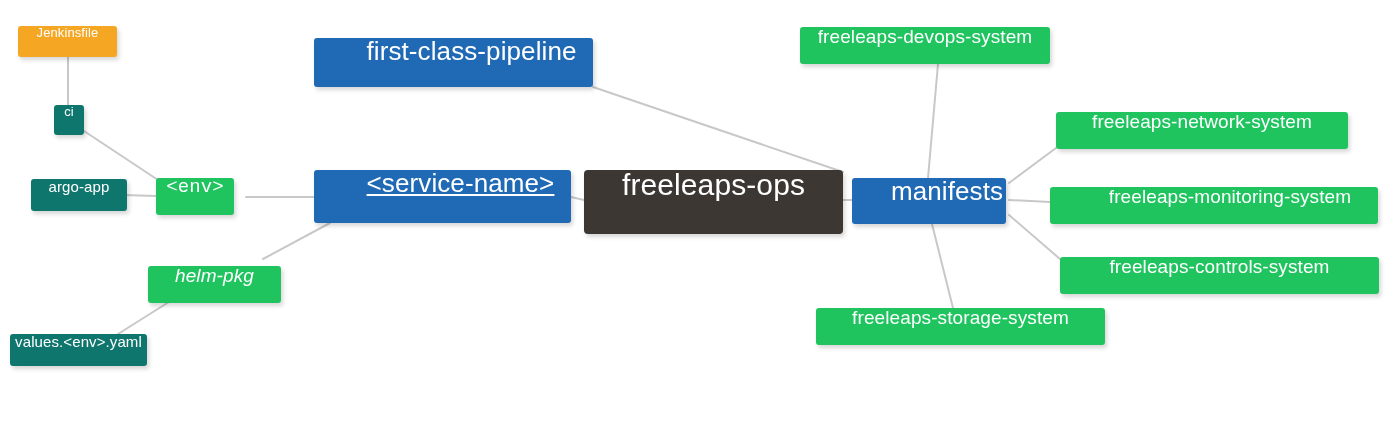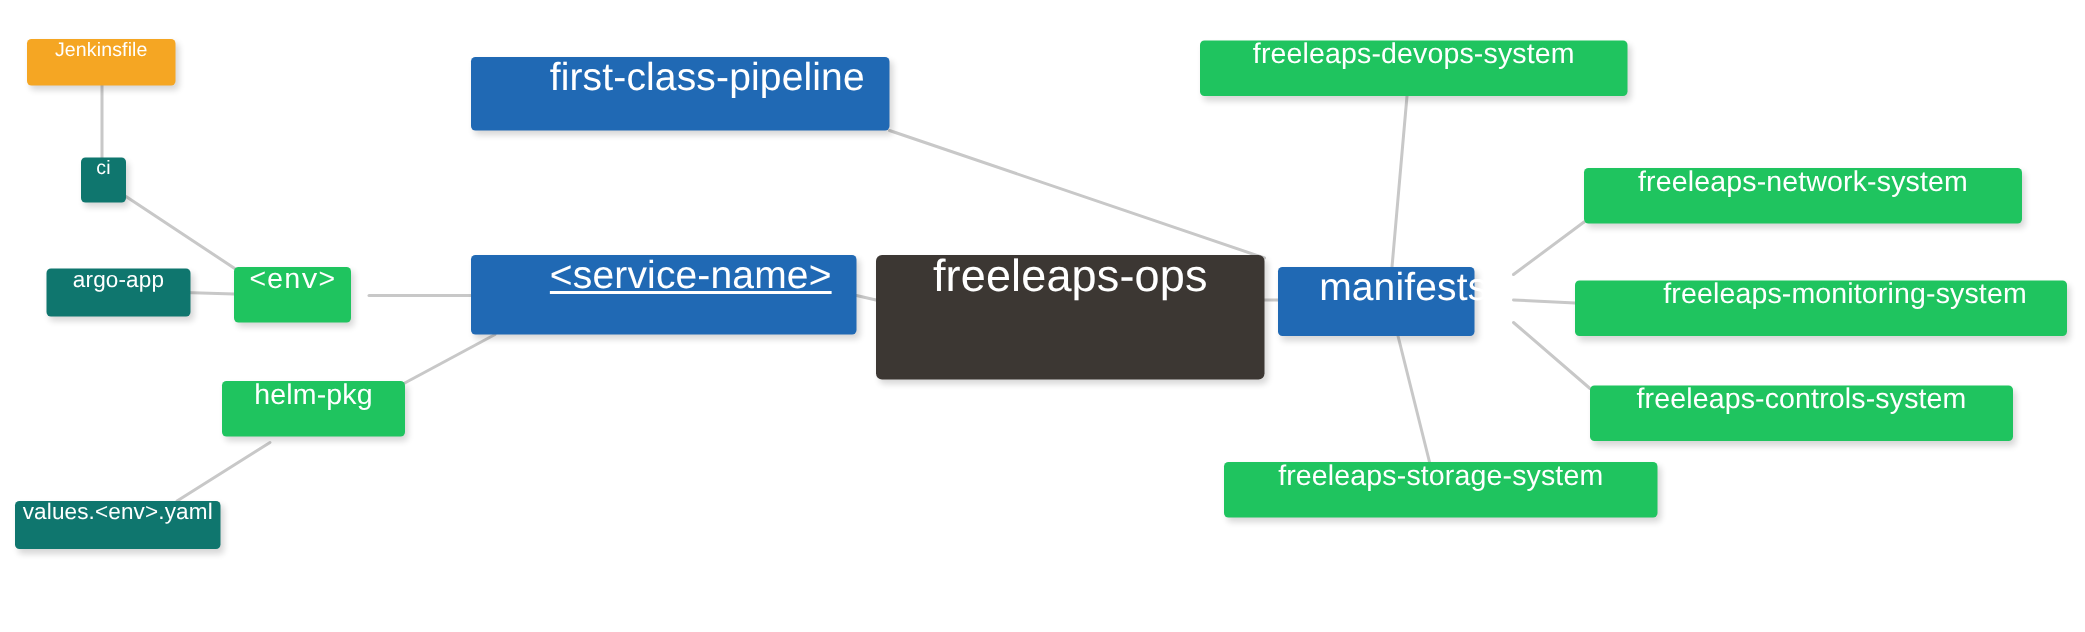--- a/index.html
+++ b/index.html
@@ -74,60 +74,60 @@
       <path d="M 263 259 L 330 223" stroke="#c8c8c8" stroke-width="2" fill="none" stroke-linecap="round"></path>
       <path d="M 118 334 L 180 295" stroke="#c8c8c8" stroke-width="2" fill="none" stroke-linecap="round"></path>
       <path d="M 938 64 L 928 178" stroke="#c8c8c8" stroke-width="2" fill="none" stroke-linecap="round"></path>
       <path d="M 1056 148 L 1009 183" stroke="#c8c8c8" stroke-width="2" fill="none" stroke-linecap="round"></path>
       <path d="M 1050 202 L 1009 200" stroke="#c8c8c8" stroke-width="2" fill="none" stroke-linecap="round"></path>
       <path d="M 1060 259 L 1009 215" stroke="#c8c8c8" stroke-width="2" fill="none" stroke-linecap="round"></path>
       <path d="M 953 308 L 932 224" stroke="#c8c8c8" stroke-width="2" fill="none" stroke-linecap="round"></path>
     </svg>
 
   <div id="node-layer">
-      <div class="node n-root sz-root" style="left: 584px; top: 170px; width: 259px; height: 83px;">
+      <div class="node n-root sz-root" style="left: 584px; top: 170px; width: 259px; height: 64px;">
         <span class="node-label">freeleaps-ops</span>
       </div>
       <div class="node n-blue sz-l1" style="left: 314px; top: 170px; width: 257px; height: 53px; text-decoration: underline;">
         <span class="node-label">&lt;service-name&gt;</span>
       </div>
-      <div class="node n-blue sz-l1" style="left: 852px; top: 178px; width: 131px; height: 46px;">
+      <div class="node n-blue sz-l1" style="left: 852px; top: 178px; width: 154px; height: 46px;">
         <span class="node-label">manifests</span>
       </div>
       <div class="node n-blue sz-l1" style="left: 314px; top: 38px; width: 279px; height: 49px;">
         <span class="node-label">first-class-pipeline</span>
       </div>
       <div class="node n-green sz-l2" style="left: 156px; top: 178px; width: 78px; height: 37px; font-family: Liberation Mono, monospace;">
         <span class="node-label">&lt;env&gt;</span>
       </div>
-      <div class="node n-green sz-l2" style="left: 148px; top: 254px; width: 122px; height: 37px;">
+      <div class="node n-green sz-l2" style="left: 148px; top: 266px; width: 133px; height: 37px; font-style: italic;">
         <span class="node-label">helm-pkg</span>
       </div>
       <div class="node n-red sz-l4" style="left: 54px; top: 105px; width: 30px; height: 30px;">
         <span class="node-label">ci</span>
       </div>
       <div class="node n-orange sz-l4" style="left: 18px; top: 26px; width: 99px; height: 31px;">
         <span class="node-label">Jenkinsfile</span>
       </div>
       <div class="node n-red sz-l3" style="left: 31px; top: 179px; width: 96px; height: 32px;">
         <span class="node-label">argo-app</span>
       </div>
       <div class="node n-red sz-l3" style="left: 10px; top: 334px; width: 137px; height: 32px;">
         <span class="node-label">values.&lt;env&gt;.yaml</span>
       </div>
-      <div class="node n-green sz-l2" style="left: 800px; top: 27px; width: 285px; height: 37px;">
+      <div class="node n-green sz-l2" style="left: 800px; top: 27px; width: 250px; height: 37px;">
         <span class="node-label">freeleaps-devops-system</span>
       </div>
       <div class="node n-green sz-l2" style="left: 1056px; top: 112px; width: 292px; height: 37px;">
         <span class="node-label">freeleaps-network-system</span>
       </div>
       <div class="node n-green sz-l2" style="left: 1050px; top: 187px; width: 328px; height: 37px; padding-left: 32px;">
         <span class="node-label">freeleaps-monitoring-system</span>
       </div>
-      <div class="node n-green sz-l2" style="left: 1060px; top: 257px; width: 282px; height: 37px;">
+      <div class="node n-green sz-l2" style="left: 1060px; top: 257px; width: 319px; height: 37px;">
         <span class="node-label">freeleaps-controls-system</span>
       </div>
       <div class="node n-green sz-l2" style="left: 816px; top: 308px; width: 289px; height: 37px;">
         <span class="node-label">freeleaps-storage-system</span>
       </div>
     </div>
 
 </div>
 
 </body></html>

